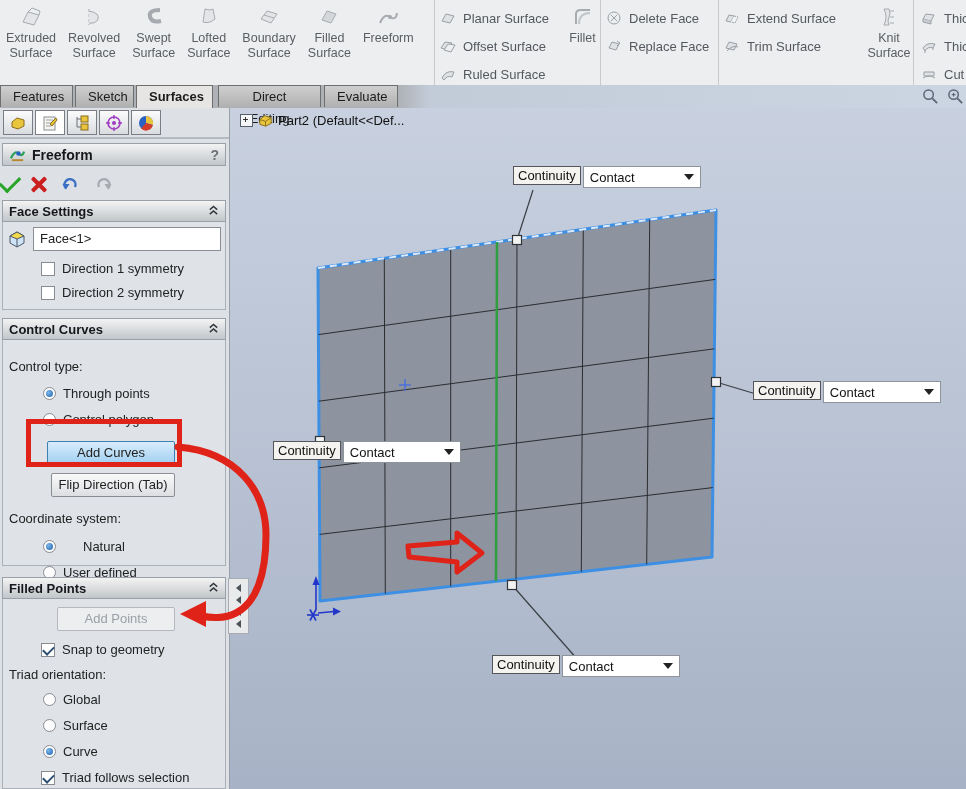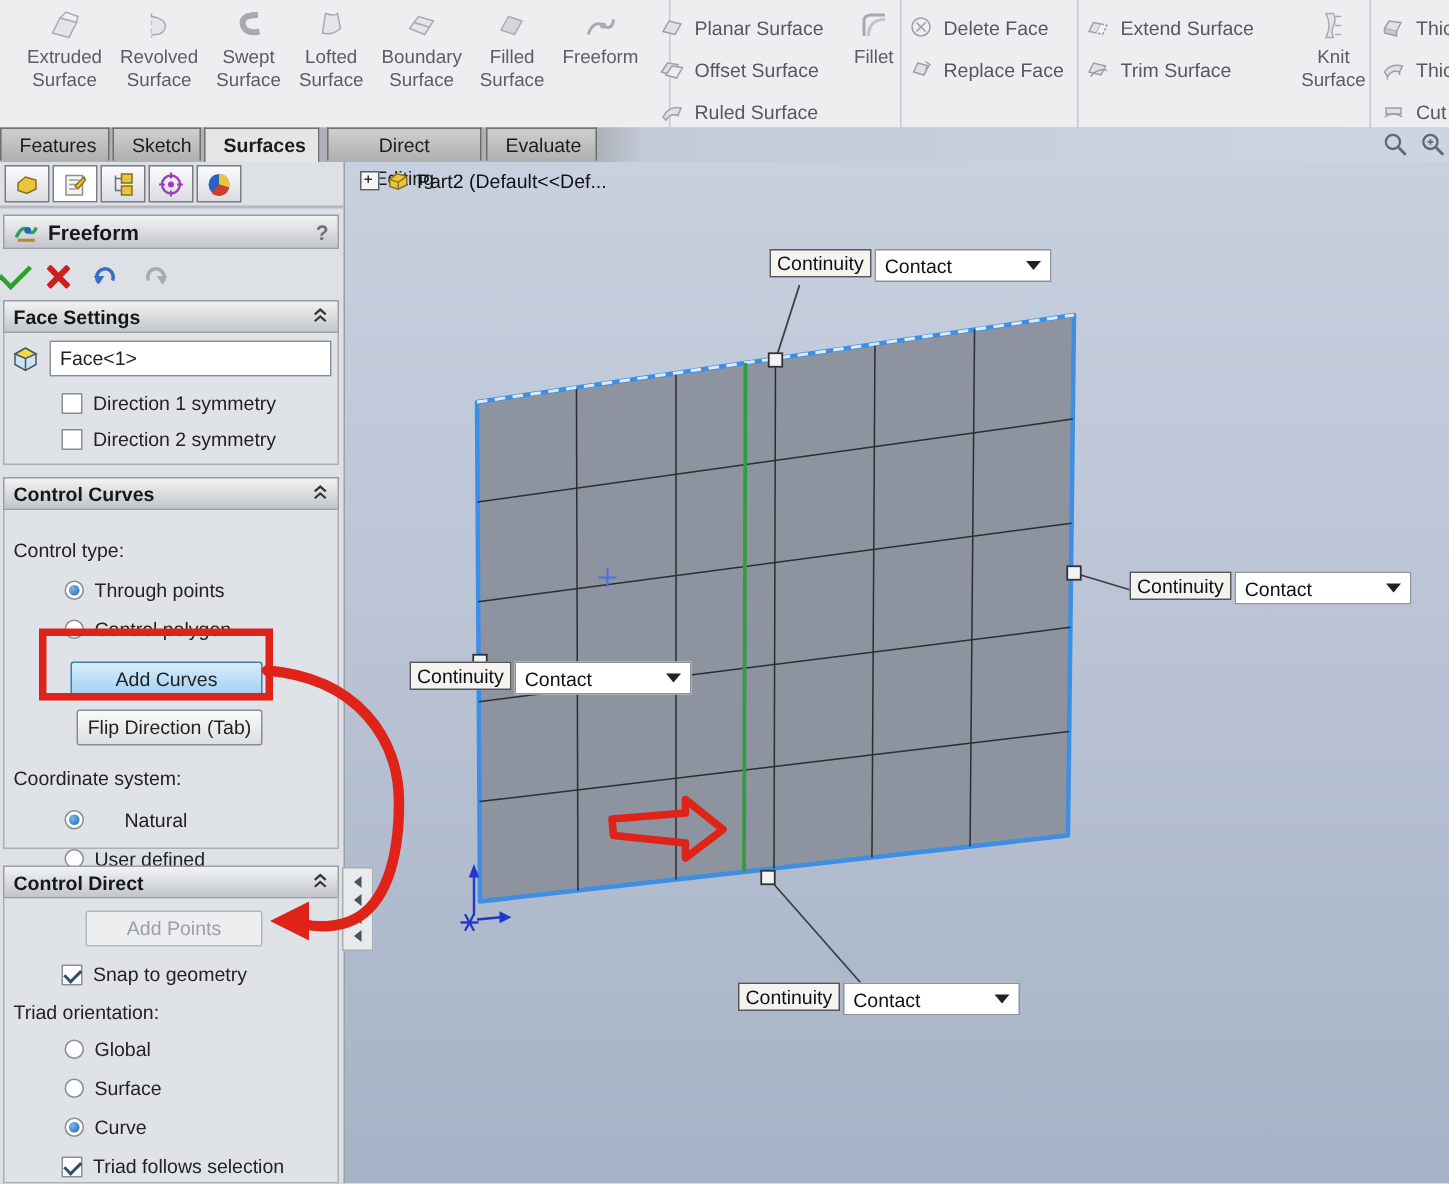--- a/index.html
+++ b/index.html
@@ -81,21 +81,21 @@
   .splitter{position:absolute;left:228px;top:578px;width:19px;height:54px;background:#e8eaec;border:1px solid #a9adb3;z-index:4;
             display:flex;flex-direction:column;align-items:center;justify-content:center;gap:4px;}
   .splitter i{width:0;height:0;border-top:4px solid transparent;border-bottom:4px solid transparent;border-right:5px solid #4b5258;}
 </style>
 </head>
 <body>
 
 <div id="app">
 
   <div class="ribbon">
-    <div class="rgroup bigbtns" style="left:12px;width:434px;">
+    <div class="rgroup bigbtns" style="left:0;width:434px;">
       <div class="bigbtn">
         <svg class="bic" viewBox="0 0 24 24">
             <path d="M4 17 L9 7 L20 10 L15 20 Z" fill="#e3e5e7" stroke="#a7abb0"></path>
             <path d="M9 7 L13 3 L21 6 L20 10" fill="none" stroke="#a7abb0"></path>
           </svg>
         <span>Extruded</span>
         <span>Surface</span>
       </div>
       <div class="bigbtn">
         <svg class="bic" viewBox="0 0 24 24">
@@ -376,21 +376,21 @@
         <span class="radio sel"></span>
         <span>Natural</span>
       </div>
       <div class="row" style="margin:11px 0 0 40px;">
         <span class="radio"></span>
         <span>User defined</span>
       </div>
     </div>
 
     <div class="section-h" style="top:469px;">
-      <span>Control Direct</span>
+      <span>Filled Points</span>
       <span class="chev"><svg viewBox="0 0 12 12">
             <path d="M2 5 L6 1.5 L10 5 M2 10 L6 6.5 L10 10" fill="none" stroke="#33373c" stroke-width="1.6"></path>
           </svg></span>
     </div>
     <div class="section-b" style="top:491px;height:190px;">
       <div class="btn disabled" style="width:118px;margin:8px 0 0 54px;"><span>Add Points</span></div>
       <div class="row" style="margin:11px 0 0 38px;">
         <span class="cbx checked"></span>
         <span>Snap to geometry</span>
       </div>

